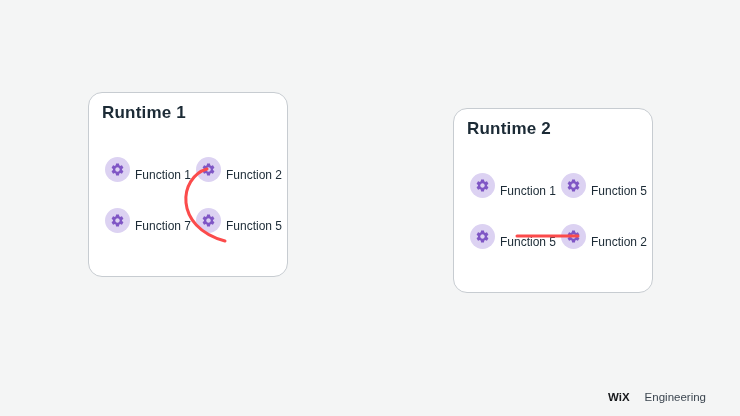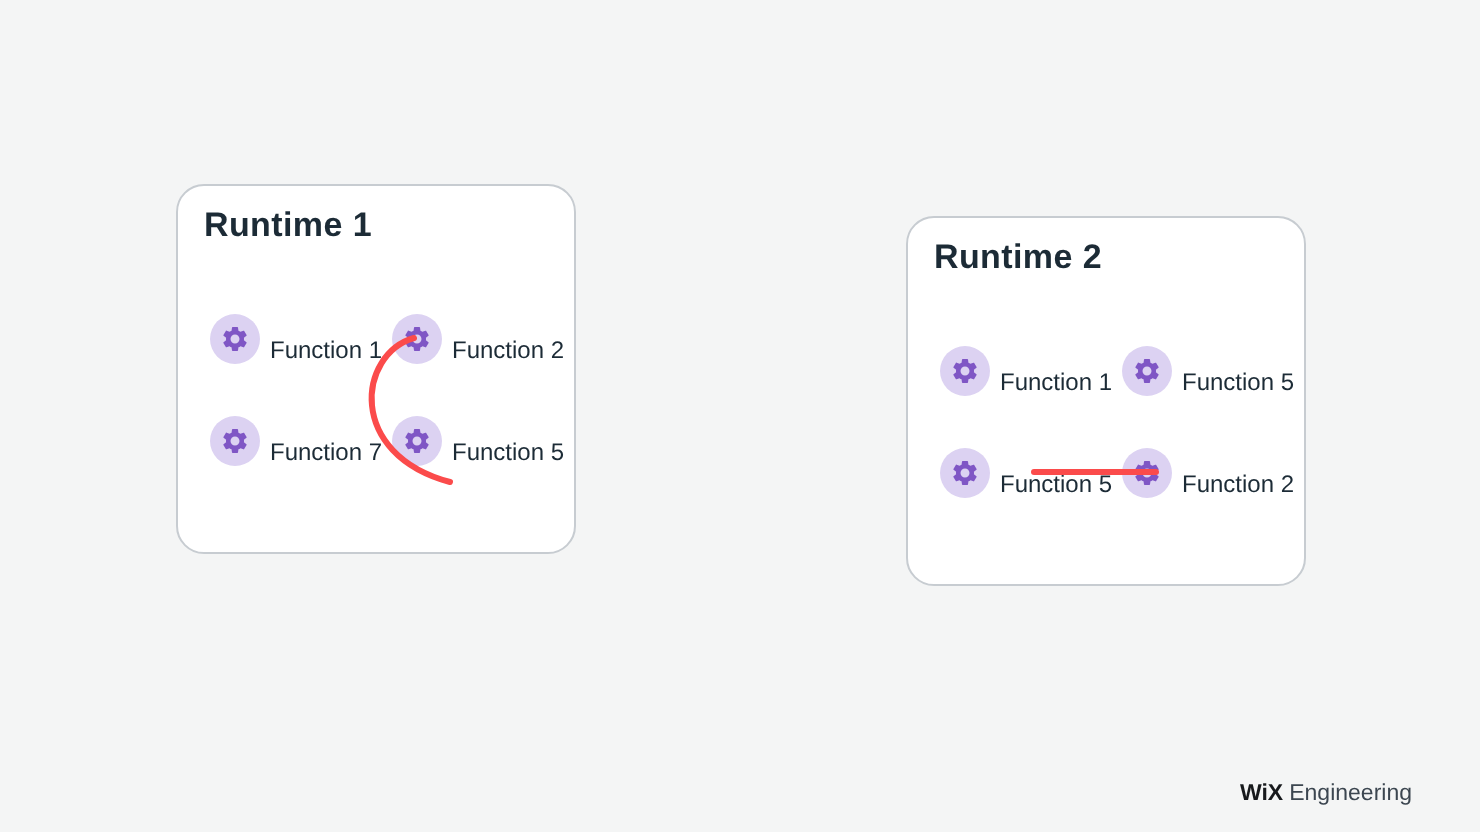--- a/index.html
+++ b/index.html
@@ -75,21 +75,21 @@
     position: absolute;
     right: 34px;
     bottom: 13px;
     font-size: 11.5px;
     color: #3c4650;
     white-space: nowrap;
   }
   .footer .brand {
     font-weight: bold;
     color: #17191c;
-    margin-right: 3px;
+    margin-right: 15px;
   }
 </style>
 </head>
 <body>
 
 <div>
 
   <div class="card" id="runtime1-card">
     <div class="card-title">Runtime 1</div>
 

